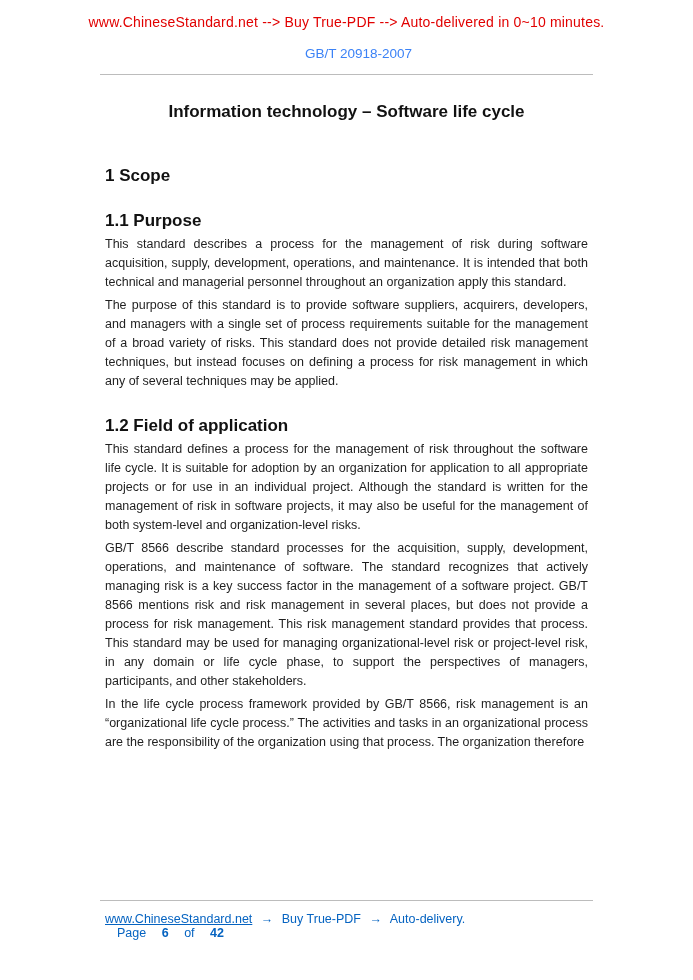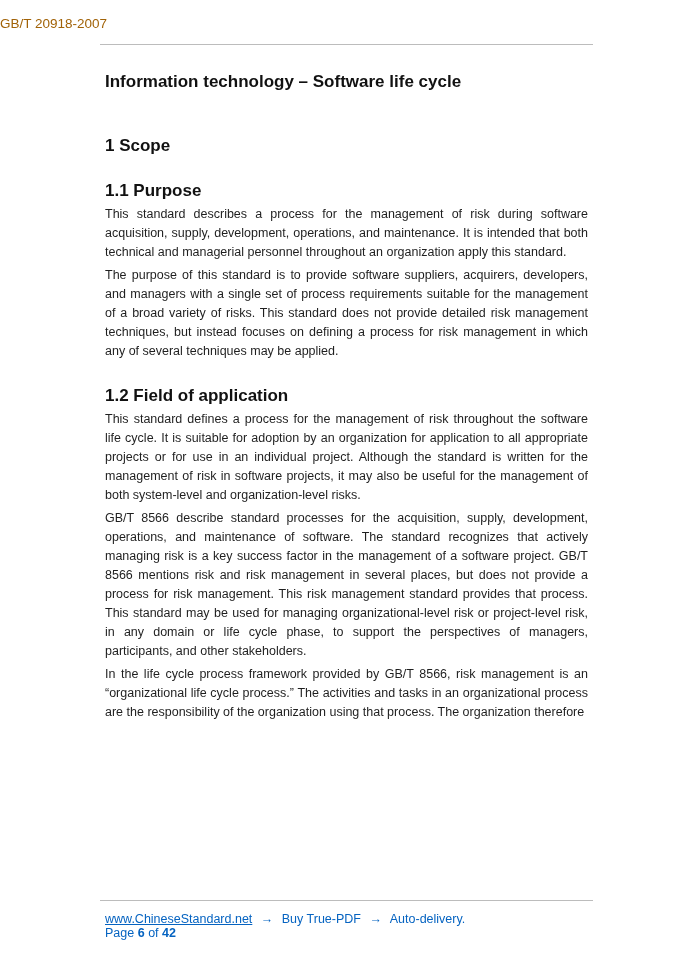--- a/index.html
+++ b/index.html
@@ -15,35 +15,37 @@
   }
   .banner {
     margin-top: 14px;
     text-align: center;
     color: #e10000;
     font-size: 14px;
     letter-spacing: 0.2px;
   }
   .std-code {
     margin-top: 16px;
-    color: #a16207;
+    text-align: center;
+    color: #3b82f6;
     font-size: 13.5px;
+    padding-left: 24px;
   }
   .rule-top {
     border: 0;
     border-top: 1px solid #bcbcbc;
     margin: 13px 100px 0 100px;
   }
   .content {
     margin: 0 105px;
     color: #1f1f1f;
   }
   .doc-title {
     margin-top: 27px;
-    text-align: left;
+    text-align: center;
     font-weight: 700;
     font-size: 17px;
     color: #111111;
   }
   .doc-title .t-line1 { margin-bottom: 19px; }
   .h-scope {
     font-size: 17px;
     font-weight: 700;
     margin: 44px 0 10px 0;
     color: #111111;
@@ -77,27 +79,28 @@
     justify-content: space-between;
     align-items: baseline;
     font-size: 12.5px;
     color: #0563c1;
     flex-direction: column;
   }
   .footer-left span { margin-right: 5px; }
   .footer-link { text-decoration: underline; cursor: pointer; }
   .arrow { font-weight: 700; }
   .pg-num { font-weight: 700; }
-  .footer-right span { margin-left: 0; }
+  .footer-right span { margin-left: 12px; }
 </style>
 </head>
 <body>
 
 <div class="page">
 
+  <div class="banner">www.ChineseStandard.net --&gt; Buy True-PDF --&gt; Auto-delivered in 0~10 minutes.</div>
 
   <div class="std-code">GB/T 20918-2007</div>
 
   <hr class="rule-top">
 
   <div class="content">
 
     <div class="doc-title">
       <div class="t-line1">Information technology – Software life cycle</div>
     </div>

